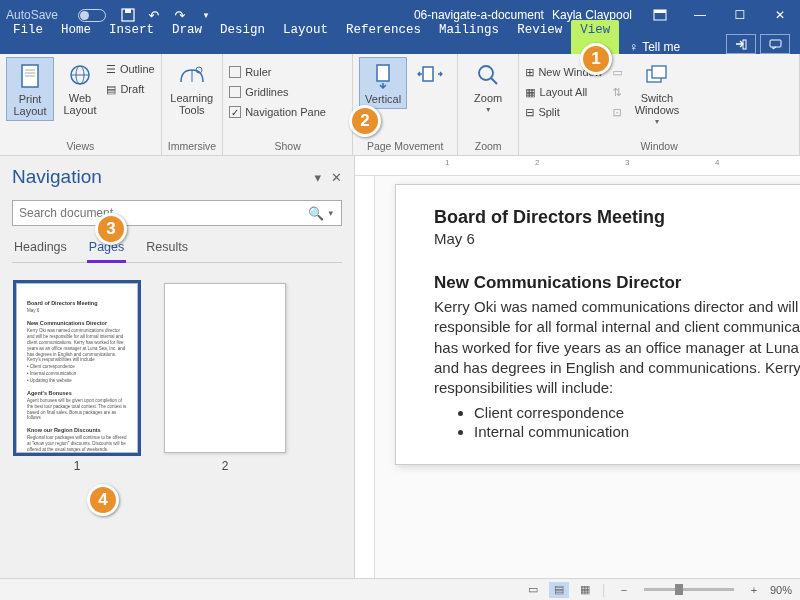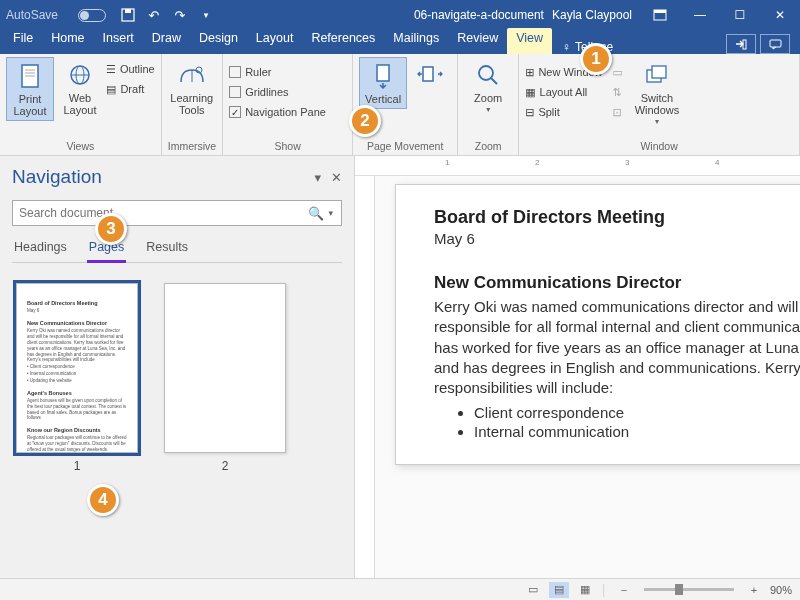--- a/index.html
+++ b/index.html
@@ -12,22 +12,22 @@
   .autosave-toggle::before { content:""; position:absolute; width:9px; height:9px; border-radius:50%; background:#c5d4ea; top:1px; left:1px; }
   .qat { display: flex; gap: 2px; padding: 0 4px; }
   .qat-btn { width: 24px; height: 24px; display:flex; align-items:center; justify-content:center; color:#fff; font-size:13px; }
   .title-center { flex: 1; text-align: right; font-size: 12px; }
   .title-user { padding: 0 8px; font-size: 12px; }
   .title-right { display:flex; }
   .title-right .win-btn { width: 40px; height: 30px; display:flex; align-items:center; justify-content:center; font-size:12px; color:#fff; }
   
   
   .tabs-row { height: 24px; background: #2b579a; display:flex; align-items:flex-end; padding: 0 4px; font-size: 12.5px; }
-  .tab { padding: 3px 9px 9px 9px; color: #fff; cursor:pointer; }
-  .tab.active { background: #fef9c3; color: #2b579a; border-radius: 2px 2px 0 0; font-weight:400; }
+  .tab { padding: 3px 9px 17px 9px; color: #fff; cursor:pointer;font-family:Liberation Mono, monospace; }
+  .tab.active { background: #bef264; color: #2b579a; border-radius: 2px 2px 0 0; font-weight:400; }
   .tellme { margin-left: 10px; display:flex; align-items:center; gap:4px; color:#fff; font-size:12px;}
   .tabs-right { margin-left:auto; display:flex; gap:4px; padding:0 6px;}
   .mini-btn { width:30px; height:20px; border:1px solid #8ea9d0; display:flex; align-items:center; justify-content:center; color:#fff; font-size:11px; }
   
   
   .ribbon { height: 102px; background: #f3f3f3; border-bottom: 1px solid #d4d4d4; display:flex; }
   .group { border-right: 1px solid #d4d4d4; display:flex; flex-direction:column; padding: 3px 6px 0 6px; }
   .group-body { flex:1; display:flex; align-items:flex-start; gap:2px; }
   .group-label { text-align:center; font-size:10.5px; color:#666; padding:2px 0 3px 0; }
   .big-btn { width:48px; display:flex; flex-direction:column; align-items:center; gap:2px; padding:3px 2px; font-size:11px; color:#444; text-align:center; line-height:1.1; }

